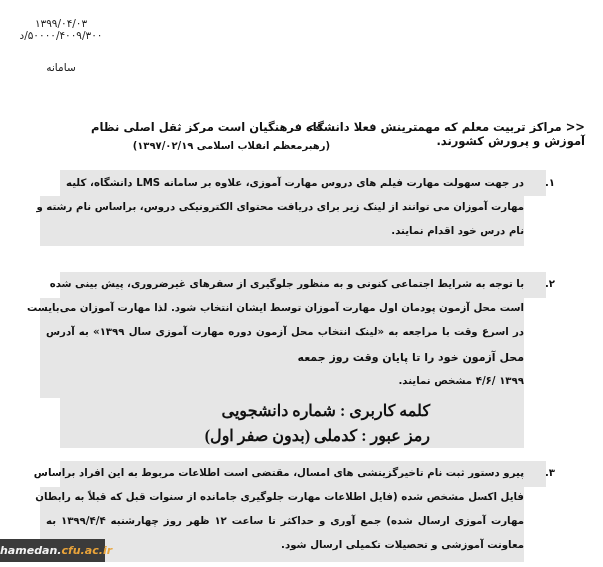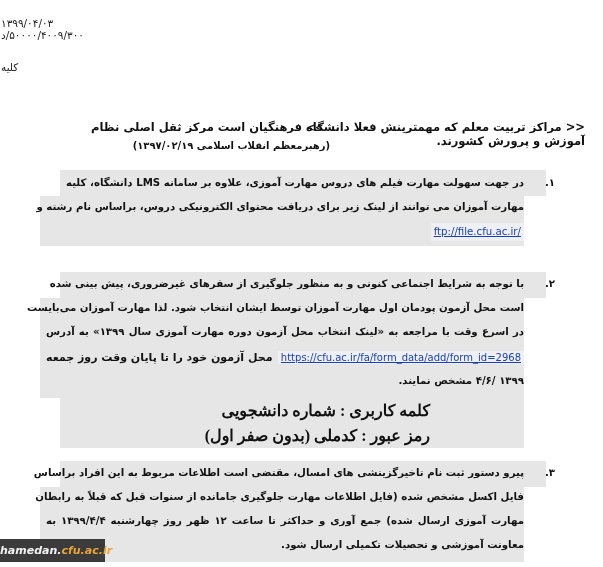--- a/index.html
+++ b/index.html
@@ -1,21 +1,21 @@
 <!DOCTYPE html>
 <html><head>
 <meta charset="utf-8">
 <style>
   html, body { margin:0; padding:0; }
   body {
     width:603px; height:567px; overflow:hidden; background:#ffffff;
     position:relative; font-family:"DejaVu Sans", sans-serif; color:#111;
   }
   .abs { position:absolute; }
-  .meta { direction:rtl; font-size:10.5px; color:#222; text-align:left; }
+  .meta { direction:rtl; font-size:10.5px; color:#222; text-align:center; }
   .quote { direction:rtl; font-size:11.5px; font-weight:bold; text-align:right; color:#111; }
   .quote-sub { direction:rtl; font-size:10px; font-weight:bold; text-align:right; color:#111; }
   .shade { position:absolute; background:#e6e6e6; }
   .line {
     position:absolute; direction:rtl; font-size:10.2px; font-weight:bold; color:#111;
     white-space:nowrap; text-align:justify; text-align-last:justify; line-height:16px;
     font-family:"DejaVu Sans", sans-serif;
   }
   .line.last { text-align-last:right; }
   .link { color:#1a3fb8; text-decoration:underline; font-weight:normal; direction:ltr; unicode-bidi:embed; font-family:"DejaVu Sans", sans-serif; }
@@ -27,47 +27,46 @@
     display:flex; align-items:center; padding-left:0; box-sizing:border-box;
   }
   .wm-a { color:#f2f2f2; }
   .wm-b { color:#e8a33a; }
 </style>
 </head>
 <body>
 
 <div class="abs meta" style="right:482px; top:17px; width:120px;">۱۳۹۹/۰۴/۰۳</div>
 <div class="abs meta" style="right:482px; top:29px; width:120px;">۵۰۰۰۰/۴۰۰۹/۳۰۰/د</div>
-<div class="abs meta" style="right:482px; top:61px; width:120px;">کلیه</div>
+<div class="abs meta" style="right:482px; top:61px; width:120px;">سامانه</div>
 
 <div class="abs quote" style="left:70px; right:18px; top:120px;">&lt;&lt; مراکز تربیت معلم که مهمترینش فعلا دانشگاه فرهنگیان است مرکز ثقل اصلی نظام آموزش و پرورش کشورند.</div>
 <div class="abs quote-sub" style="left:300px; width:30px; top:122px; text-align:center;">&gt;&gt;</div>
 <div class="abs quote-sub" style="left:80px; width:250px; top:140px;">(رهبرمعظم انقلاب اسلامی ۱۳۹۷/۰۲/۱۹)</div>
 
 <div>
   <div class="shade" style="left:60px; top:170px; width:486px; height:26px;"></div>
   <div class="shade" style="left:40px; top:196px; width:484px; height:50px;"></div>
   <div class="line" style="right:48px; top:175px; width:15px;">۱.</div>
   <div class="line" style="left:66px; top:175px; width:458px;">در جهت سهولت مهارت فیلم های دروس مهارت آموزی، علاوه بر سامانه LMS دانشگاه، کلیه</div>
   <div class="line" style="left:46px; top:199px; width:478px;">مهارت آموزان می توانند از لینک زیر برای دریافت محتوای الکترونیکی دروس، براساس نام رشته و</div>
   <div class="line last" style="left:300px; top:223px; width:224px; display:flex; flex-direction:row; justify-content:flex-start; gap:4px;">
-    <span class="link link-bg">ftp://file.cfu.ac.ir/</span>
+    <span>نام درس خود اقدام نمایند.</span>
   </div>
 </div>
 
 <div>
   <div class="shade" style="left:60px; top:272px; width:486px; height:26px;"></div>
   <div class="shade" style="left:40px; top:298px; width:484px; height:100px;"></div>
   <div class="shade" style="left:60px; top:398px; width:464px; height:50px;"></div>
   <div class="line" style="right:48px; top:276px; width:15px;">۲.</div>
   <div class="line" style="left:66px; top:276px; width:458px;">با توجه به شرایط اجتماعی کنونی و به منظور جلوگیری از سفرهای غیرضروری، پیش بینی شده</div>
   <div class="line" style="left:46px; top:300px; width:478px;">است محل آزمون پودمان اول مهارت آموزان توسط ایشان انتخاب شود. لذا مهارت آموزان می‌بایست</div>
   <div class="line" style="left:46px; top:324px; width:478px;">در اسرع وقت با مراجعه به «لینک انتخاب محل آزمون دوره مهارت آموزی سال ۱۳۹۹» به آدرس</div>
   <div class="abs" style="left:46px; top:348px; width:478px; direction:rtl; display:flex; justify-content:space-between; align-items:center; height:18px;">
-    <span class="link link-bg" style="font-size:10px;">https://cfu.ac.ir/fa/form_data/add/form_id=2968</span>
     <span style="font-size:11px; font-weight:bold; white-space:nowrap;">محل آزمون خود را تا پایان وقت روز جمعه</span>
   </div>
   <div class="line last" style="left:300px; top:373px; width:224px;">۱۳۹۹ /۴/۶ مشخص نمایند.</div>
   <div class="center" style="left:170px; width:260px; top:401px;">کلمه کاربری : شماره دانشجویی</div>
   <div class="center" style="left:170px; width:260px; top:426px;">رمز عبور : کدملی (بدون صفر اول)</div>
 </div>
 
 <div>
   <div class="shade" style="left:60px; top:461px; width:486px; height:26px;"></div>
   <div class="shade" style="left:40px; top:487px; width:484px; height:75px;"></div>

